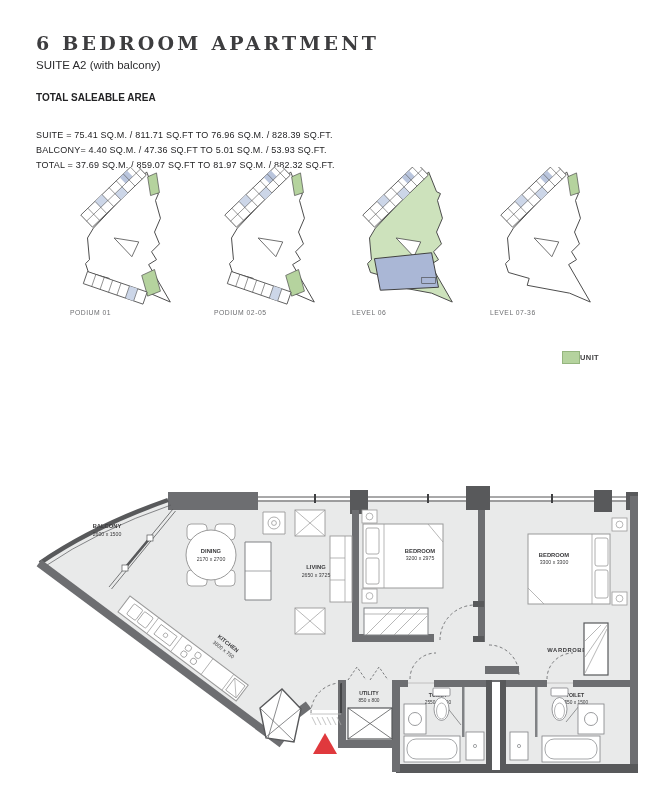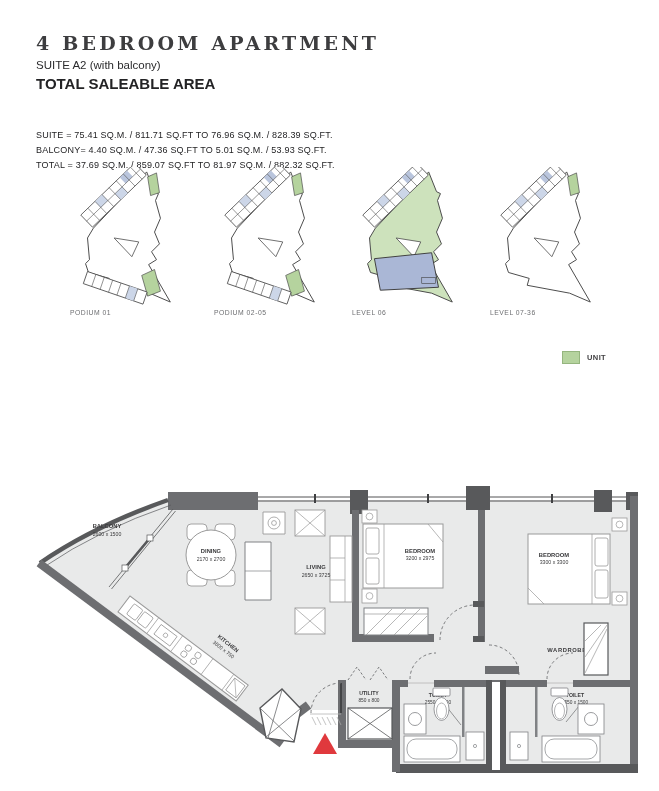--- a/index.html
+++ b/index.html
@@ -1,40 +1,40 @@
 <!DOCTYPE html>
 <html><head>
 <meta charset="utf-8">
 <style>
   html,body{margin:0;padding:0;background:#fff;}
   .page{position:relative;width:659px;height:791px;background:#ffffff;overflow:hidden;
         font-family:"Liberation Sans", sans-serif;}
   .title{position:absolute;left:36px;top:32px;font-family:"DejaVu Serif", serif;
          font-weight:700;font-size:19px;letter-spacing:3.2px;color:#3d3d3f;}
   .subtitle{position:absolute;left:36px;top:59px;font-size:11.5px;color:#2b2b2d;}
-  .area-heading{position:absolute;left:36px;top:75px;font-size:15px;font-weight:700;color:#232325;}
+  .area-heading{position:absolute;left:36px;top:92px;font-size:10px;font-weight:700;color:#232325;}
   .area-lines{position:absolute;left:36px;top:108px;font-size:9px;color:#232325;line-height:15px;letter-spacing:.2px;margin-top:20px;}
   .keyplan-cell{position:absolute;top:167px;width:150px;}
   .kp-svg{display:block;}
   .kp-label{margin-top:4px;padding-left:22px;font-size:6.8px;color:#6d6e71;letter-spacing:.5px;}
-  .legend{position:absolute;left:562px;top:351px;display:flex;align-items:center;gap:7px;}
+  .legend{position:absolute;left:562px;top:351px;display:flex;align-items:center;}
   .legend .swatch{width:16px;height:11px;background:#b5d39e;border:.5px solid #95b57e;}
   .legend .txt{font-size:7.5px;font-weight:700;color:#414042;letter-spacing:.4px;}
   .floorplan{position:absolute;left:30px;top:468px;}
   svg text{font-family:"Liberation Sans", sans-serif;}
   .rname{font-size:5.8px;font-weight:700;fill:#3a3a3c;}
   .rdims{font-size:5.2px;fill:#3a3a3c;}
   .rname-rot{font-size:5.6px;font-weight:700;fill:#3a3a3c;}
 </style>
 </head>
 <body>
 
 <div class="page">
 
-  <div class="title">4 BEDROOM APARTMENT</div>
+  <div class="title">6 BEDROOM APARTMENT</div>
   <div class="subtitle">SUITE A2 (with balcony)</div>
   <div class="area-heading">TOTAL SALEABLE AREA</div>
   <div class="area-lines">
     <div>SUITE = 75.41 SQ.M. / 811.71 SQ.FT TO 76.96 SQ.M. / 828.39 SQ.FT.</div>
     <div>BALCONY= 4.40 SQ.M. / 47.36 SQ.FT TO 5.01 SQ.M. / 53.93 SQ.FT.</div>
     <div>TOTAL = 37.69 SQ.M. / 859.07 SQ.FT TO 81.97 SQ.M. / 882.32 SQ.FT.</div>
   </div>
 
   <svg width="0" height="0" style="position:absolute" aria-hidden="true">
     <defs>

